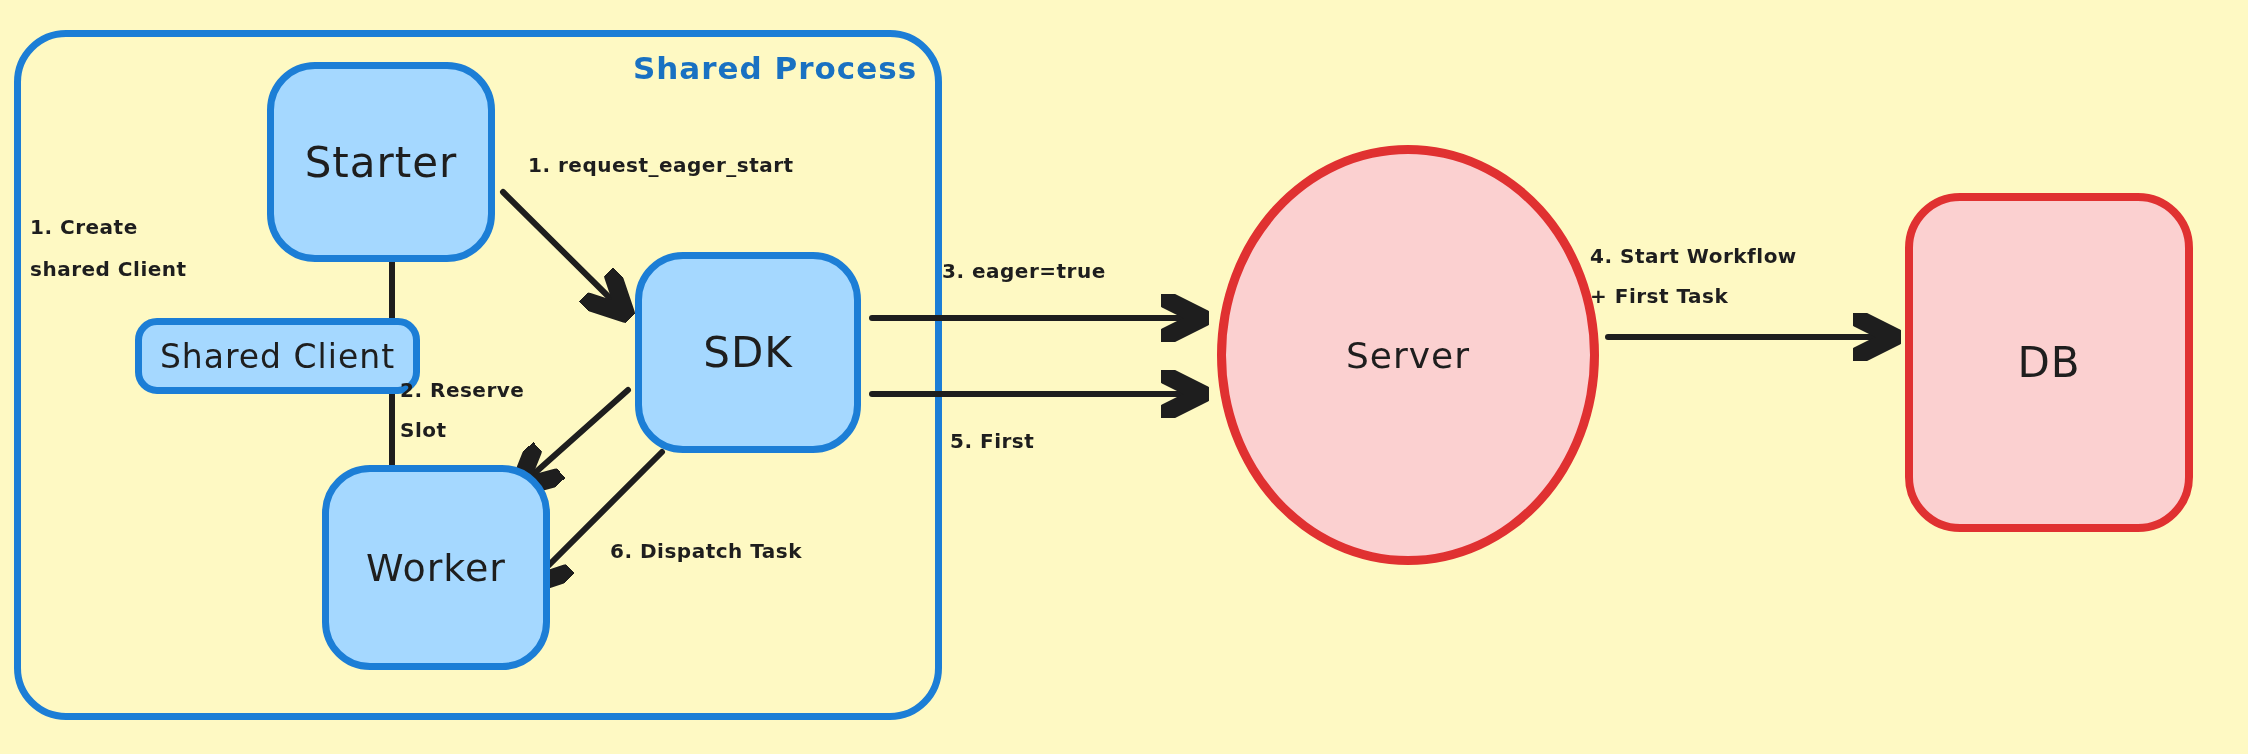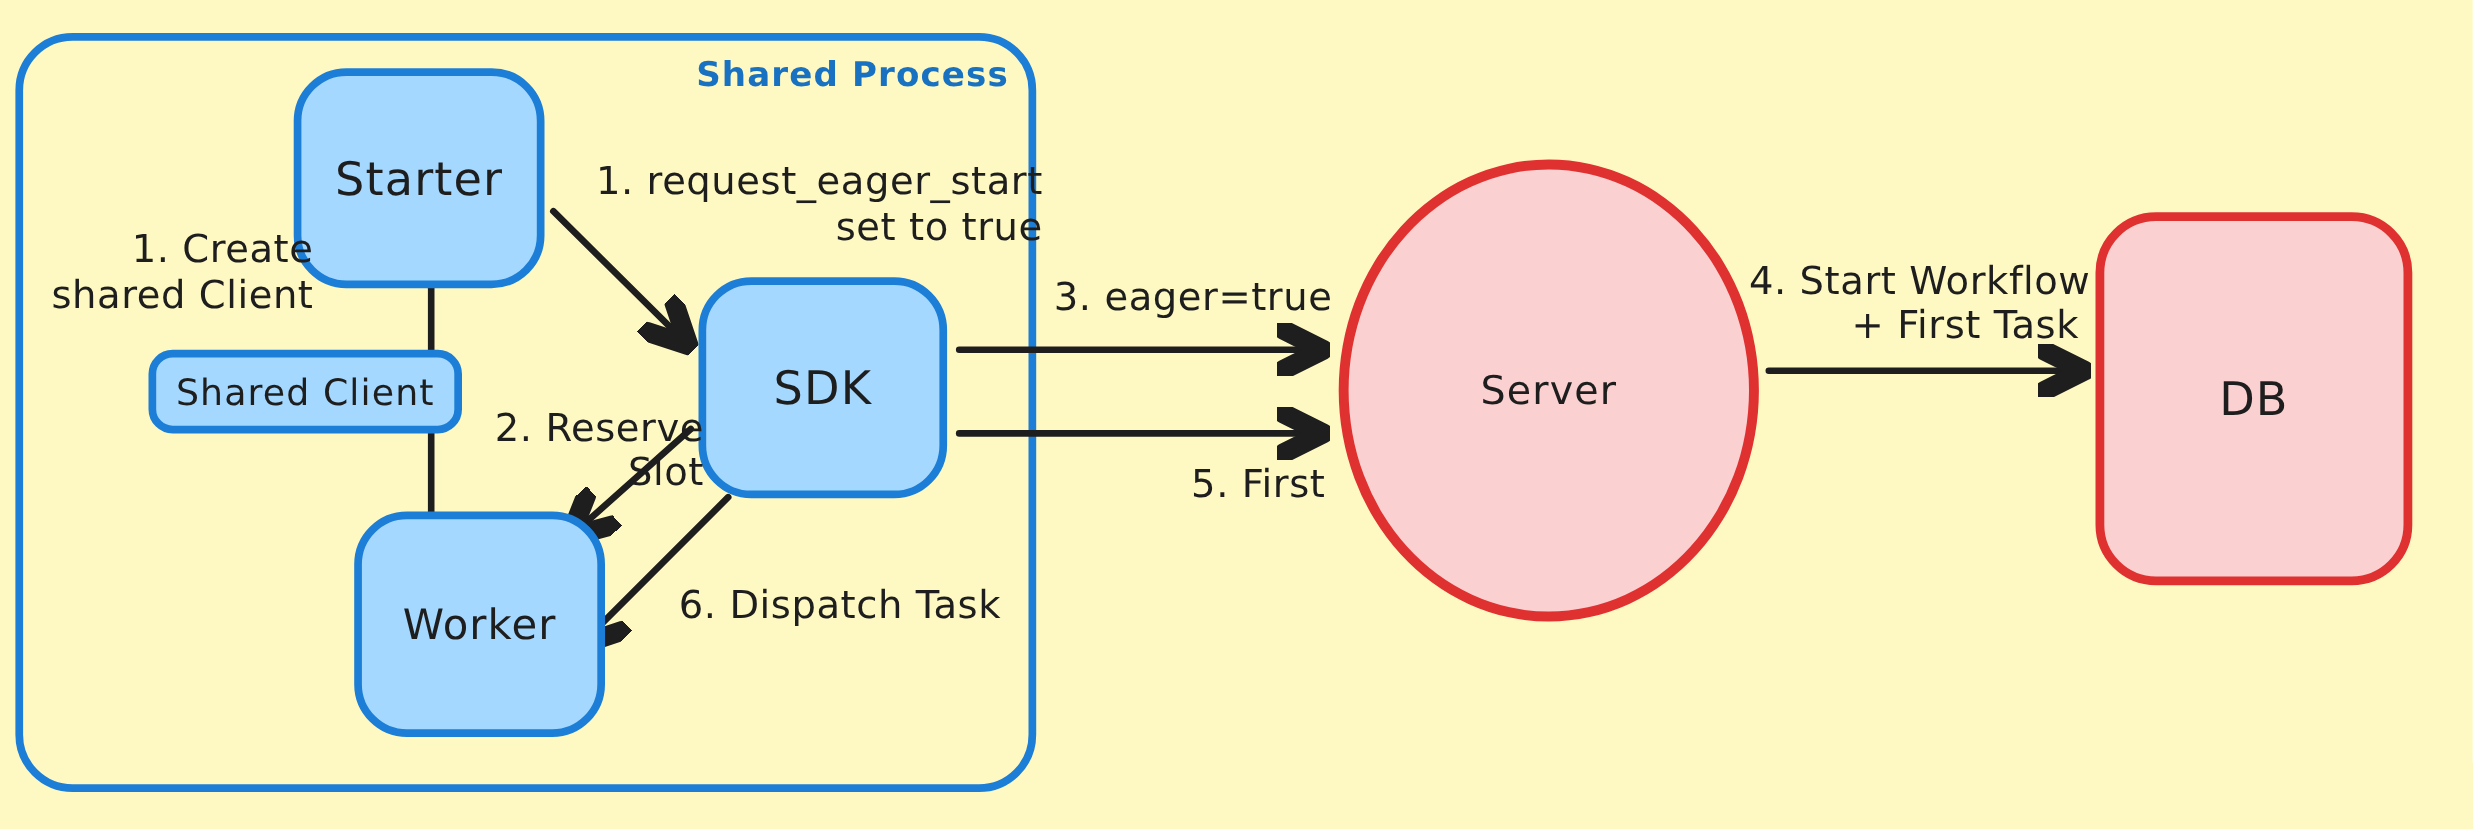--- a/index.html
+++ b/index.html
@@ -61,32 +61,33 @@
   }
   .node-db {
     left: 1905px; top: 193px; width: 288px; height: 339px;
     border-radius: 55px;
     background: var(--red-fill);
     border: 8px solid var(--red-border);
     font-size: 42px;
   }
   .annotation {
     position: absolute;
-    text-align: right;
-    font-size: 35px;
+    text-align: left;
+    font-size: 20px;
     letter-spacing: 0.5px;
     line-height: 42px;
     color: var(--ink);
     white-space: nowrap;
+    font-weight: bold;
   }
   .ann-create-client   { left: 30px;   top: 206px; width: 255px; }
   .ann-request-eager   { left: 528px;  top: 144px; width: 420px; }
   .ann-reserve-slot    { left: 400px;  top: 370px; width: 240px; line-height: 40px; }
   .ann-dispatch-task   { left: 610px;  top: 530px; width: 300px; }
-  .ann-eager-true      { left: 942px;  top: 250px; width: 260px; padding-left: 16px; }
+  .ann-eager-true      { left: 942px;  top: 250px; width: 260px; }
   .ann-first-wft       { left: 950px;  top: 422px; width: 255px; line-height: 39px; }
   .ann-start-workflow  { left: 1590px; top: 236px; width: 300px; line-height: 40px; }
   .edges {
     position: absolute;
     left: 0; top: 0;
     width: 2248px; height: 754px;
   }
   .edges path, .edges line {
     stroke: var(--ink);
     stroke-width: 6;
@@ -142,21 +143,20 @@
   <div class="node node-db">
     <span>DB</span>
   </div>
 
   <div class="annotation ann-create-client">
     <div>1. Create</div>
     <div>shared Client</div>
   </div>
   <div class="annotation ann-request-eager">
     <div>1. request_eager_start</div>
-    <div>set to true</div>
   </div>
   <div class="annotation ann-reserve-slot">
     <div>2. Reserve</div>
     <div>Slot</div>
   </div>
   <div class="annotation ann-dispatch-task">
     <div>6. Dispatch Task</div>
   </div>
   <div class="annotation ann-eager-true">
     <div>3. eager=true</div>

